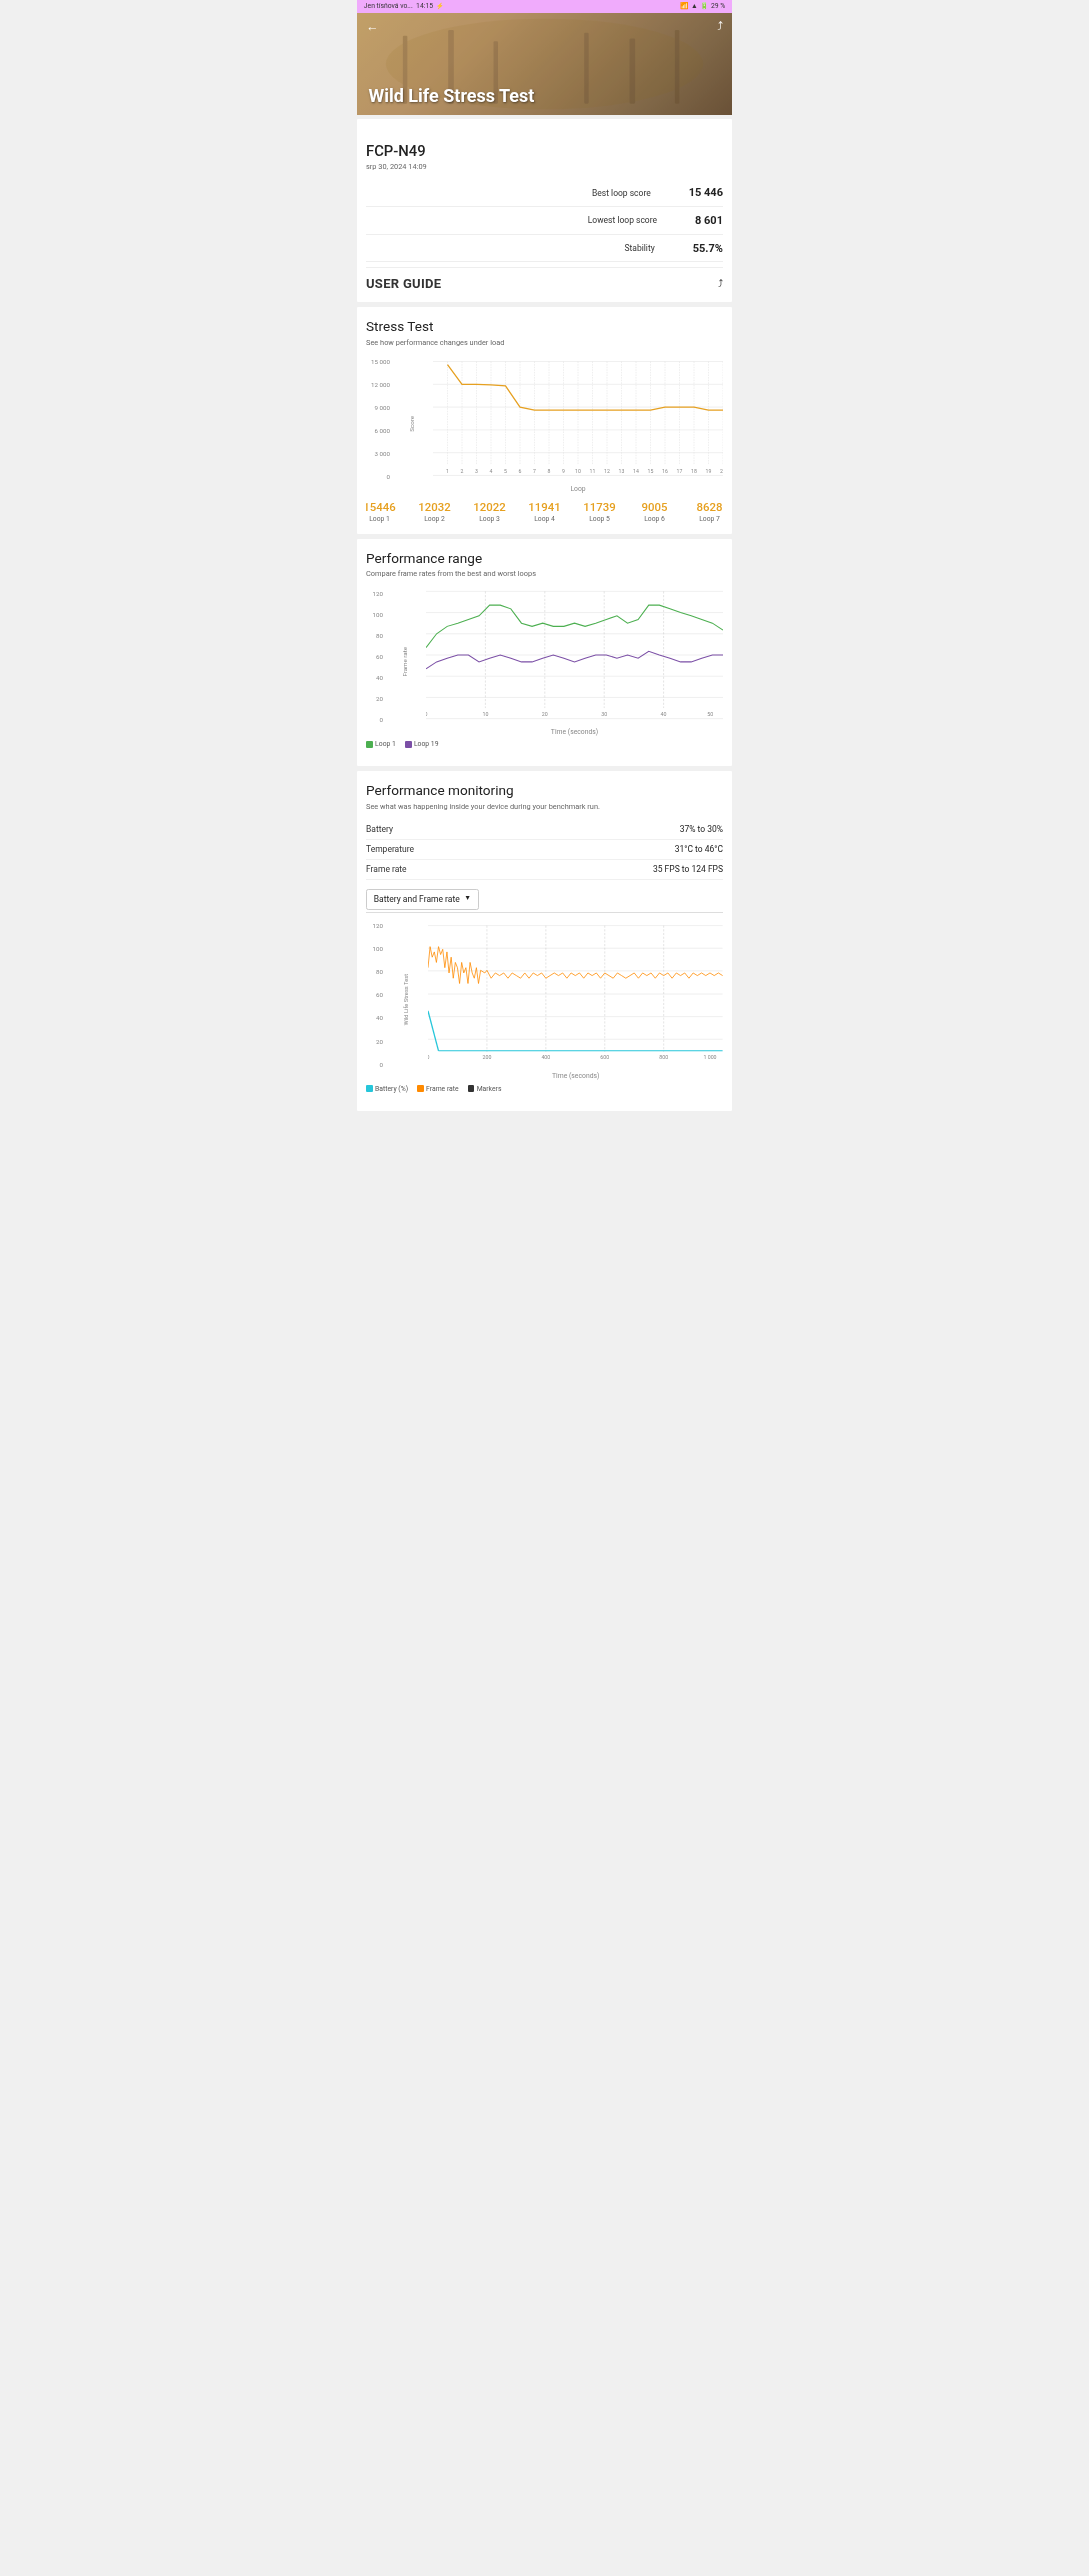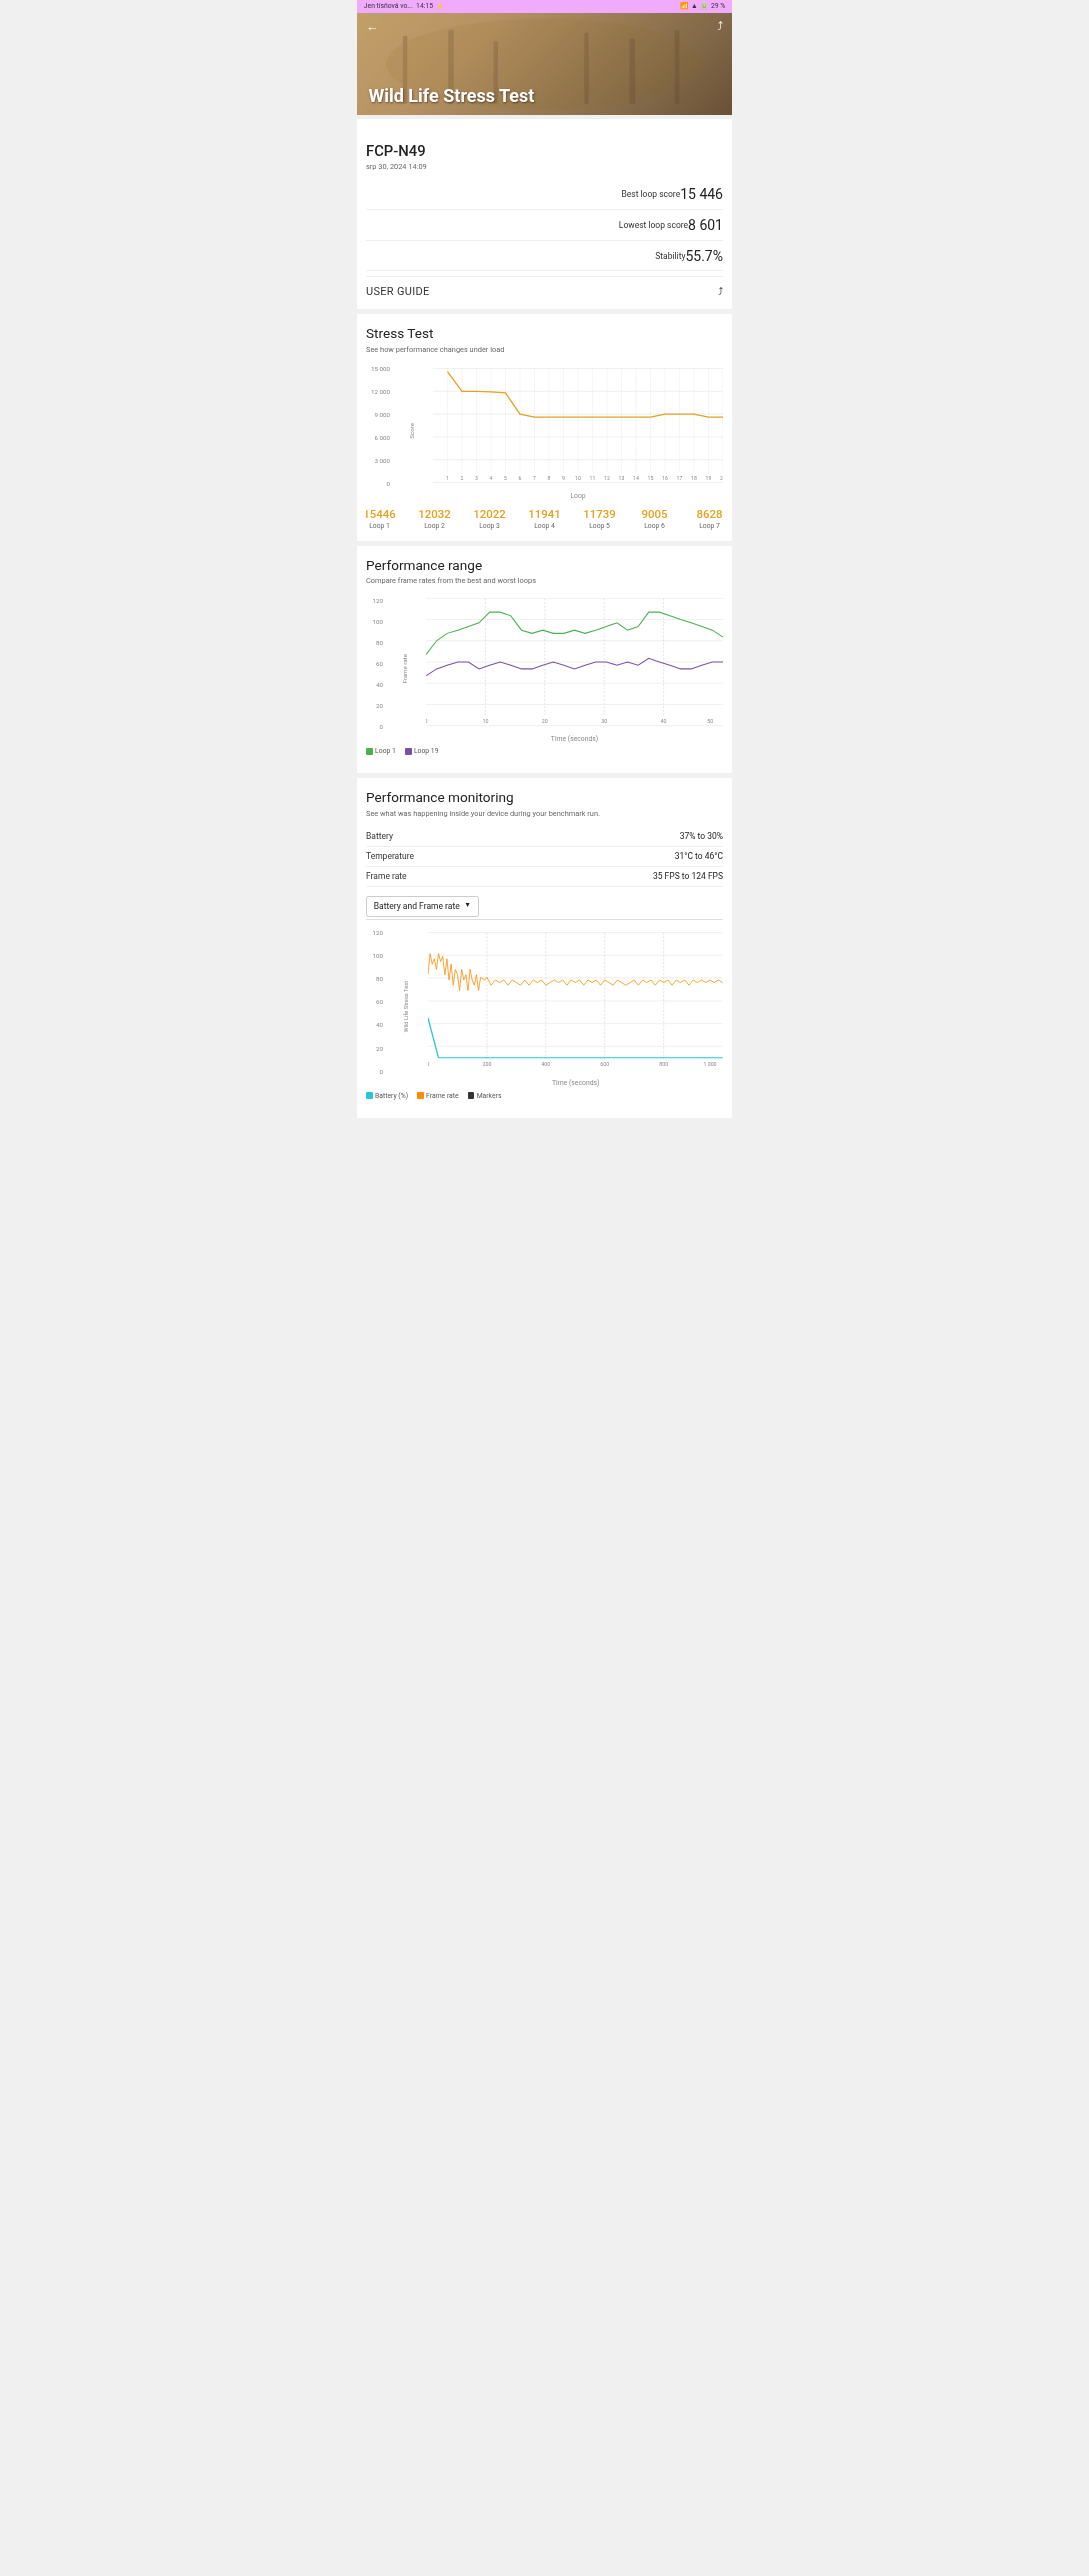--- a/index.html
+++ b/index.html
@@ -80,32 +80,32 @@
     }
     .score-row {
       display: flex;
       justify-content: flex-end;
       align-items: center;
       padding: 6.8px 0;
       border-bottom: 0.6px solid #eee;
     }
     .score-row:last-of-type { border-bottom: none; }
     .score-label { font-size: 8.5px; color: #333; }
-    .score-value { font-size: 14px; font-weight: 400; color: #222; }
+    .score-value { font-size: 11px; font-weight: 700; color: #222; margin-left: 38px; }
     .user-guide-row {
       display: flex;
       justify-content: space-between;
       align-items: center;
       padding-top: 8px;
       border-top: 0.6px solid #eee;
       margin-top: 4.5px;
     }
     .user-guide-label {
-      font-size: 11px;
-      font-weight: normal;
+      font-size: 13px;
+      font-weight: bold;
       letter-spacing: 0.3px;
       color: #333;
     }
 
     
     .section-title {
       font-size: 13.6px;
       font-weight: 400;
       margin-bottom: 3.4px;
     }

